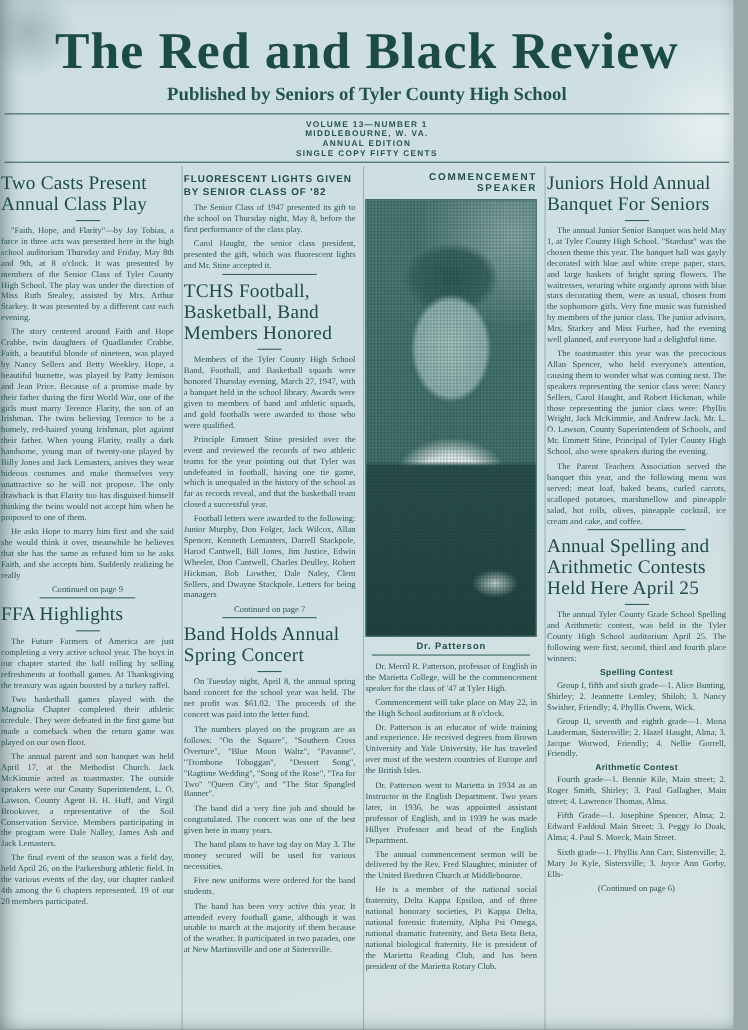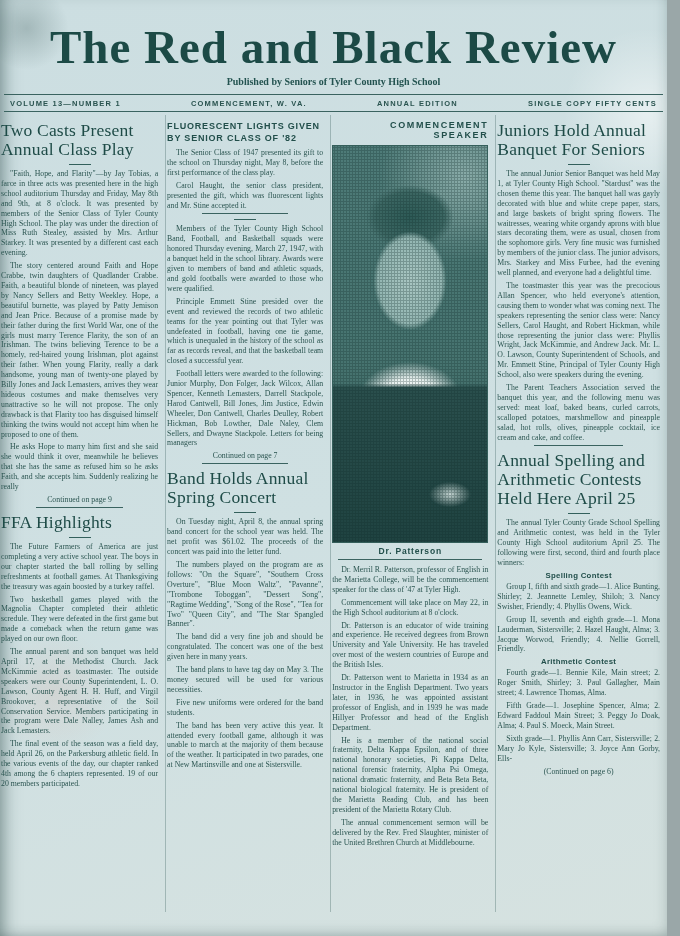--- a/index.html
+++ b/index.html
@@ -14,27 +14,27 @@
     box-shadow:inset 14px 0 18px -12px rgba(30,60,58,.55), inset -6px -8px 16px -10px rgba(30,60,58,.4);
     color:#2a5450;
     font-family:"Liberation Serif","DejaVu Serif",serif;
   }
   
   .masthead{text-align:center;padding-top:22px;}
   .paper-title{
     margin:0;font-size:47px;line-height:50px;font-weight:bold;
     color:#1c4a46;letter-spacing:1px;font-family:"Liberation Serif","DejaVu Serif",serif;
   }
-  .subtitle{font-size:10px;font-weight:bold;color:#235350;margin-top:4px;}
+  .subtitle{font-size:17px;font-weight:bold;color:#235350;margin-top:4px;}
   .rule{height:1px;background:#3a6360;margin:0 4px;}
   .dateline{
     display:flex;justify-content:space-between;align-items:center;
     padding:4px 10px 3px 10px;
     font-family:"Liberation Sans","DejaVu Sans",sans-serif;
-    font-size:7.5px;font-weight:bold;letter-spacing:1.2px;color:#2a5450;
+    font-size:7.5px;font-weight:bold;letter-spacing:1.2px;color:#2a5450;flex-direction:column;
   }
   .masthead .rule.top{margin-top:7px;}
   
   .columns{
     display:grid;grid-template-columns:1fr 1fr 1fr 1.04fr;
     height:797px;margin-top:3px;overflow:hidden;
   }
   .col{padding:4px 7px 0 1px;overflow:hidden;}
   .col + .col{border-left:1px solid rgba(42,84,80,.3);}
   
@@ -91,21 +91,21 @@
 <body>
 
 <div class="page">
 
   <header class="masthead">
     <h1 class="paper-title">The Red and Black Review</h1>
     <div class="subtitle">Published by Seniors of Tyler County High School</div>
     <div class="rule top"></div>
     <div class="dateline">
       <span>VOLUME 13—NUMBER 1</span>
-      <span>COMMENCEMENT, W. VA.</span>
+      <span>MIDDLEBOURNE, W. VA.</span>
       <span>ANNUAL EDITION</span>
       <span>SINGLE COPY FIFTY CENTS</span>
     </div>
     <div class="rule"></div>
   </header>
 
   <main class="columns">
 
     <section class="col">
       <article>
@@ -128,20 +128,21 @@
     </section>
 
     <section class="col">
       <article>
         <div class="kicker">FLUORESCENT LIGHTS GIVEN BY SENIOR CLASS OF '82</div>
         <p class="body">The Senior Class of 1947 presented its gift to the school on Thursday night, May 8, before the first performance of the class play.</p>
         <p class="body">Carol Haught, the senior class president, presented the gift, which was fluorescent lights and Mr. Stine accepted it.</p>
       </article>
       <div class="article-rule"></div>
       <article>
+        <h2 class="headline">TCHS Football, Basketball, Band Members Honored</h2>
         <div class="head-dash"></div>
         <p class="body">Members of the Tyler County High School Band, Football, and Basketball squads were honored Thursday evening, March 27, 1947, with a banquet held in the school library. Awards were given to members of band and athletic squads, and gold footballs were awarded to those who were qualified.</p>
         <p class="body">Principle Emmett Stine presided over the event and reviewed the records of two athletic teams for the year pointing out that Tyler was undefeated in football, having one tie game, which is unequaled in the history of the school as far as records reveal, and that the basketball team closed a successful year.</p>
         <p class="body">Football letters were awarded to the following: Junior Murphy, Don Folger, Jack Wilcox, Allan Spencer, Kenneth Lemasters, Darrell Stackpole, Harod Cantwell, Bill Jones, Jim Justice, Edwin Wheeler, Don Cantwell, Charles Deulley, Robert Hickman, Bob Lowther, Dale Naley, Clem Sellers, and Dwayne Stackpole. Letters for being managers</p>
         <div class="continued">Continued on page 7</div>
       </article>
       <div class="article-rule"></div>
       <article>
         <h2 class="headline">Band Holds Annual Spring Concert</h2>
         <div class="head-dash"></div>
@@ -157,22 +158,22 @@
     <section class="col">
       <div class="photo-heading">COMMENCEMENT SPEAKER</div>
       <div class="photo-frame"></div>
       <div class="photo-caption">Dr. Patterson</div>
       <div class="caption-rule"></div>
       <article>
         <p class="body">Dr. Merril R. Patterson, professor of English in the Marietta College, will be the commencement speaker for the class of '47 at Tyler High.</p>
         <p class="body">Commencement will take place on May 22, in the High School auditorium at 8 o'clock.</p>
         <p class="body">Dr. Patterson is an educator of wide training and experience. He received degrees from Brown University and Yale University. He has traveled over most of the western countries of Europe and the British Isles.</p>
         <p class="body">Dr. Patterson went to Marietta in 1934 as an Instructor in the English Department. Two years later, in 1936, he was appointed assistant professor of English, and in 1939 he was made Hillyer Professor and head of the English Department.</p>
+        <p class="body">The annual commencement sermon will be delivered by the Rev. Fred Slaughter, minister of the United Brethren Church at Middlebourne.</p>
         <p class="body">He is a member of the national social fraternity, Delta Kappa Epsilon, and of three national honorary societies, Pi Kappa Delta, national forensic fraternity, Alpha Psi Omega, national dramatic fraternity, and Beta Beta Beta, national biological fraternity. He is president of the Marietta Reading Club, and has been president of the Marietta Rotary Club.</p>
-        <p class="body">The annual commencement sermon will be delivered by the Rev. Fred Slaughter, minister of the United Brethren Church at Middlebourne.</p>
       </article>
     </section>
 
     <section class="col">
       <article>
         <h2 class="headline">Juniors Hold Annual Banquet For Seniors</h2>
         <div class="head-dash"></div>
         <p class="body">The annual Junior Senior Banquet was held May 1, at Tyler County High School. "Stardust" was the chosen theme this year. The banquet hall was gayly decorated with blue and white crepe paper, stars, and large baskets of bright spring flowers. The waitresses, wearing white organdy aprons with blue stars decorating them, were as usual, chosen from the sophomore girls. Very fine music was furnished by members of the junior class. The junior advisors, Mrs. Starkey and Miss Furbee, had the evening well planned, and everyone had a delightful time.</p>
         <p class="body">The toastmaster this year was the precocious Allan Spencer, who held everyone's attention, causing them to wonder what was coming next. The speakers representing the senior class were: Nancy Sellers, Carol Haught, and Robert Hickman, while those representing the junior class were: Phyllis Wright, Jack McKimmie, and Andrew Jack. Mr. L. O. Lawson, County Superintendent of Schools, and Mr. Emmett Stine, Principal of Tyler County High School, also were speakers during the evening.</p>
         <p class="body">The Parent Teachers Association served the banquet this year, and the following menu was served: meat loaf, baked beans, curled carrots, scalloped potatoes, marshmellow and pineapple salad, hot rolls, olives, pineapple cocktail, ice cream and cake, and coffee.</p>

